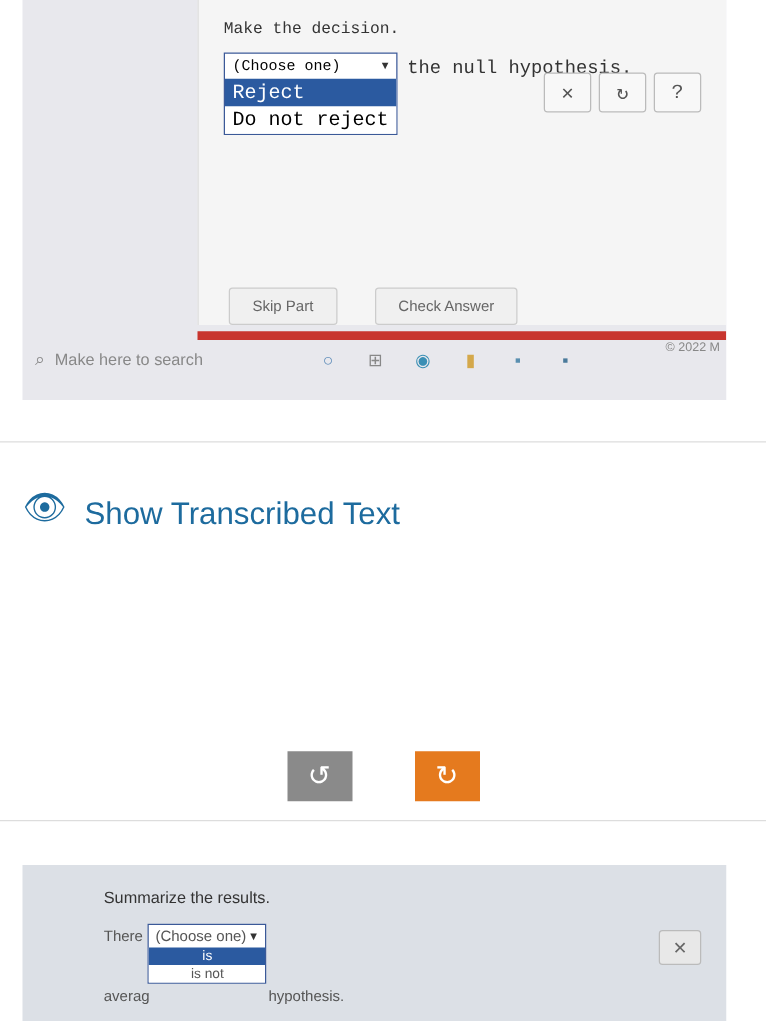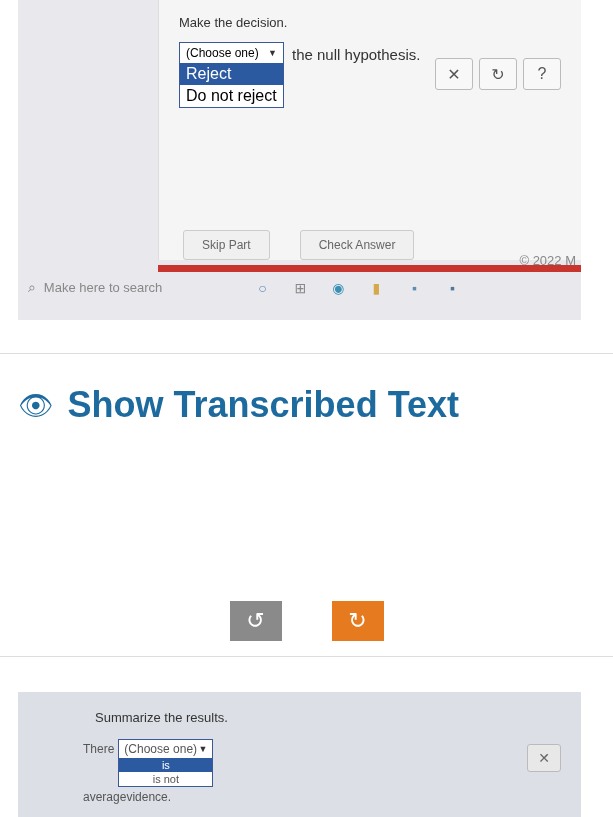--- a/index.html
+++ b/index.html
@@ -20,20 +20,21 @@
     }
     .content-panel-1 {
       position: absolute;
       left: 140px;
       top: 0;
       right: 0;
       height: 260px;
       background: #f5f5f5;
       border-left: 1px solid #ddd;
       padding: 15px 20px;
+      font-family: Liberation Mono, monospace;
     }
     .instruction {
       font-size: 13px;
       color: #333;
       margin-bottom: 12px;
     }
     .dropdown-row {
       display: flex;
       align-items: flex-start;
       gap: 8px;
@@ -111,23 +112,23 @@
     .red-bar {
       position: absolute;
       bottom: 48px;
       left: 140px;
       right: 0;
       height: 7px;
       background: #c8352e;
     }
     .copyright {
       position: absolute;
-      bottom: 52px;
+      bottom: 36px;
       right: 5px;
-      font-size: 13px;
+      font-size: 10px;
       color: #888;
     }
     .taskbar {
       position: absolute;
       bottom: 15px;
       left: 0;
       right: 0;
       height: 35px;
       display: flex;
       align-items: center;
@@ -167,22 +168,23 @@
       display: flex;
       align-items: center;
       gap: 14px;
       padding: 30px 18px;
       color: #1d6b9e;
     }
     .eye-icon {
       font-size: 28px;
     }
     .transcribed-title {
-      font-size: 36px;
-      font-weight: bold;
+      font-size: 25px;
+      font-weight: normal;
+      margin-top: 13px;
     }
     .refresh-buttons {
       display: flex;
       justify-content: center;
       gap: 50px;
       padding: 145px 0 15px 0;
     }
     .refresh-btn {
       width: 52px;
       height: 40px;
@@ -206,21 +208,21 @@
       margin-left: 18px;
       background: #dce0e6;
       height: 158px;
       padding: 18px 20px;
       position: relative;
     }
     .summarize-text {
       font-size: 13px;
       color: #333;
       margin-bottom: 14px;
-      margin-left: 57px;
+      margin-left: 45px;
     }
     .results-row {
       display: flex;
       align-items: flex-start;
       font-size: 12px;
       color: #555;
       margin-left: 45px;
       flex-wrap: wrap;
     }
     .inline-text {
@@ -335,17 +337,17 @@
         <span>(Choose one)</span>
         <span class="dropdown-arrow">▼</span>
       </div>
       <div class="dropdown-2-options">
         <div class="dropdown-2-option selected">is</div>
         <div class="dropdown-2-option">is not</div>
       </div>
     </div>
   </div>
   <div class="results-row" style="margin-top:0;">
-    <span class="inline-text" style="">averag</span>
-    <span class="inline-text">evidence.</span>
+    <span class="inline-text" style="margin-right:95px;">averag</span>
+    <span class="inline-text">hypothesis.</span>
   </div>
   <div class="close-btn-2">✕</div>
 </div>
 
 </body></html>

